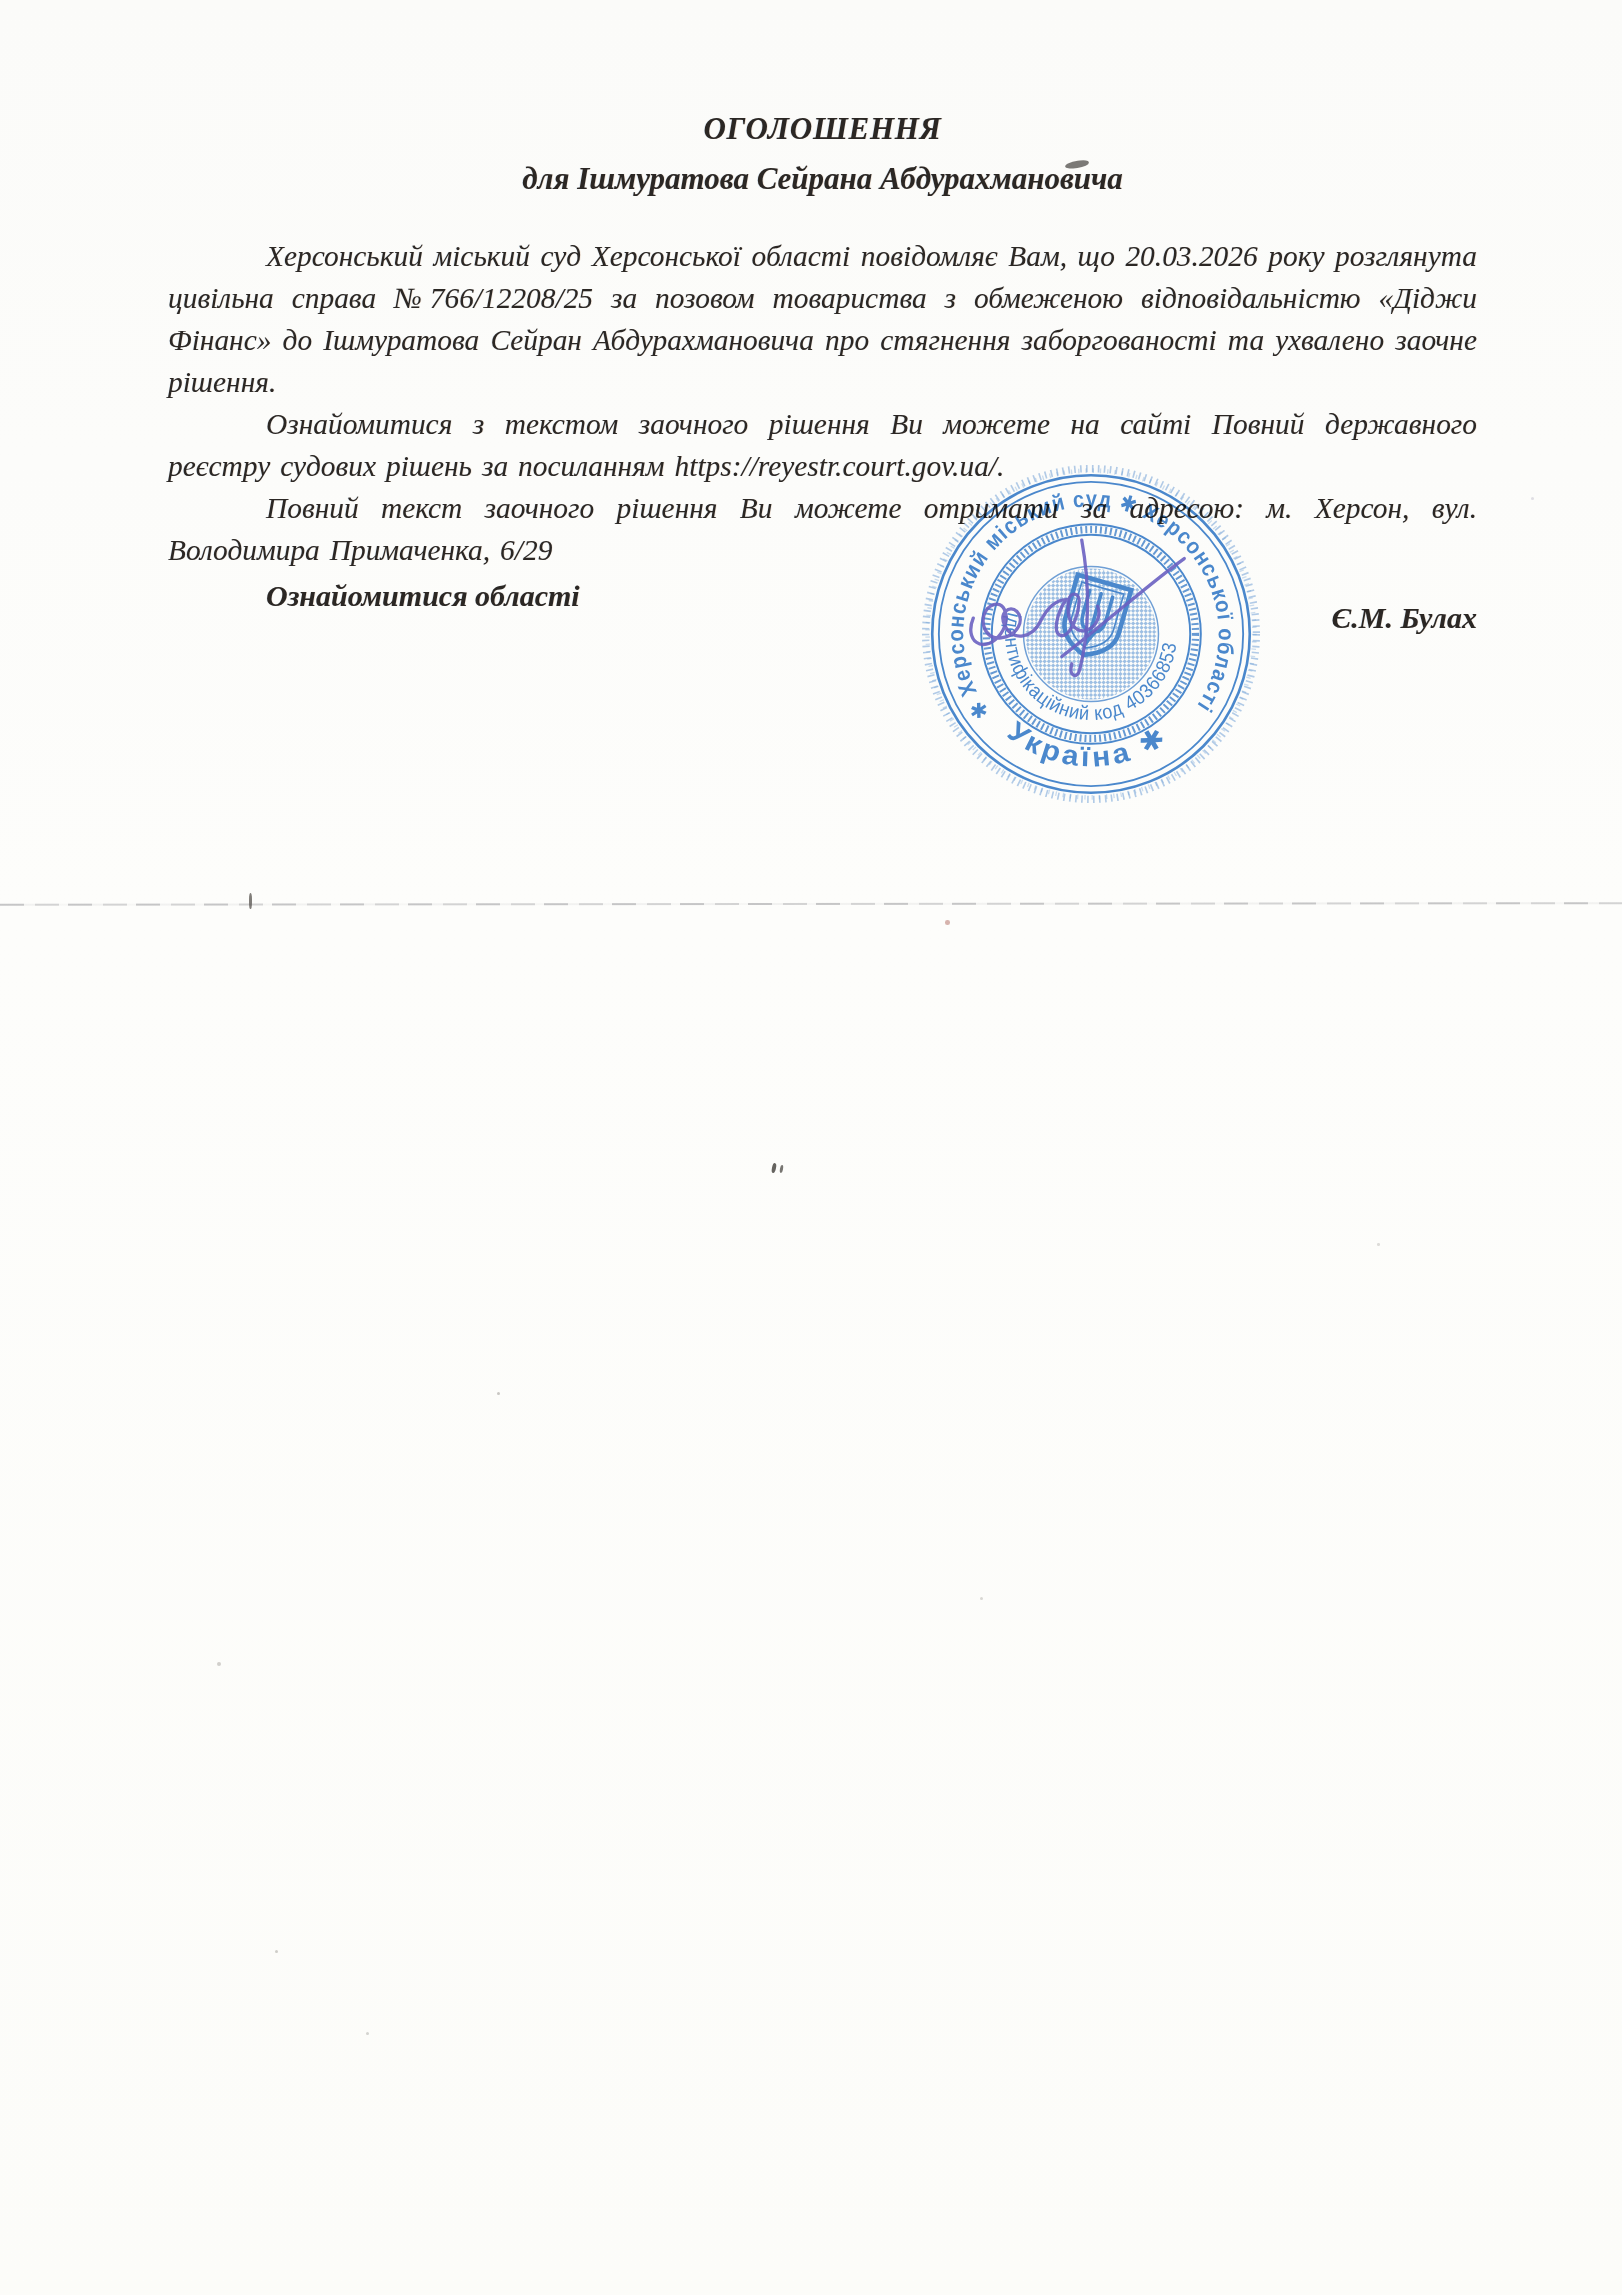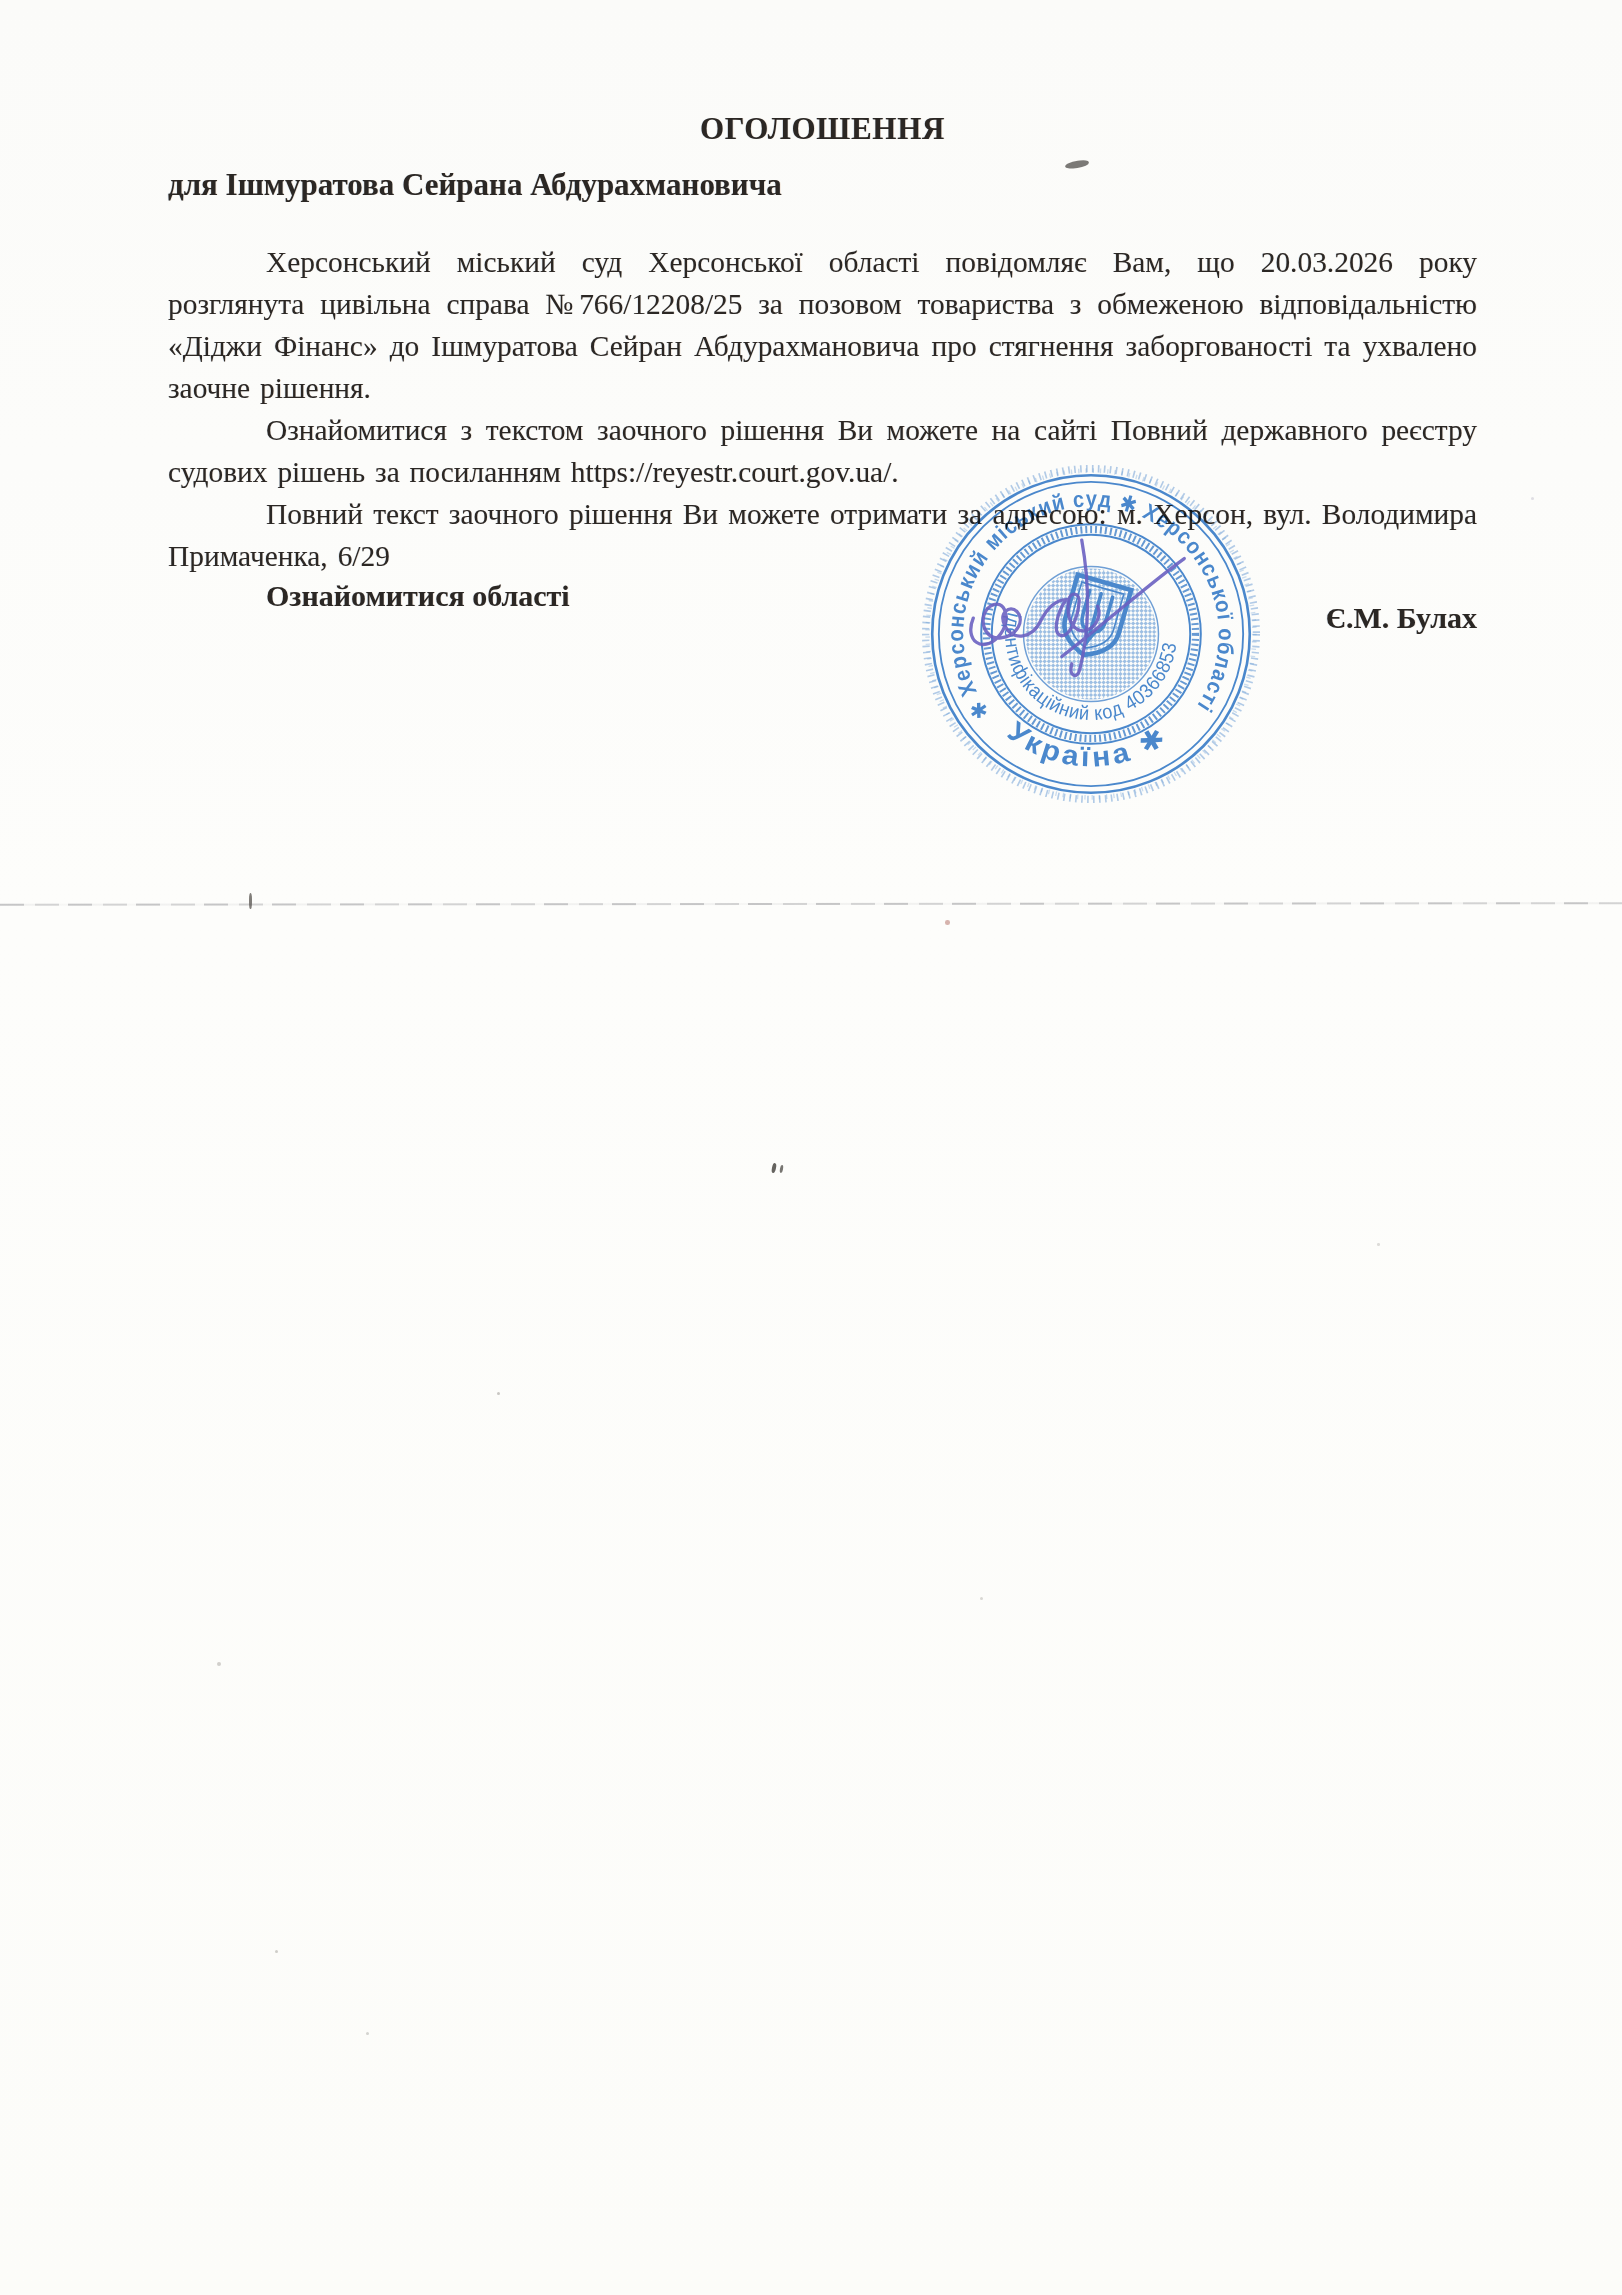--- a/index.html
+++ b/index.html
@@ -15,34 +15,36 @@
     color: #2b2724;
     overflow: hidden;
   }
 
   .content {
     position: absolute;
     left: 168px;
     top: 0;
     width: 1309px;
     height: 1681px;
+    font-style: italic;
   }
 
   .doc-title {
     margin: 110px 0 0 0;
     text-align: center;
     font-size: 31px;
     line-height: 38px;
     font-weight: bold;
     letter-spacing: 0.7px;
     text-shadow: 0.7px 0.3px 0 rgba(175, 90, 20, 0.16), -0.7px -0.3px 0 rgba(30, 110, 200, 0.14);
   }
 
   .doc-subtitle {
-    margin: 18px 0 0 0;
+    margin: 12px 0 0 0;
+    text-align: center;
     font-size: 31px;
     line-height: 38px;
     font-weight: bold;
     text-shadow: 0.7px 0.3px 0 rgba(175, 90, 20, 0.16), -0.7px -0.3px 0 rgba(30, 110, 200, 0.14);
   }
 
   .body-text p {
     margin: 0;
     font-size: 29.4px;
     line-height: 42px;

